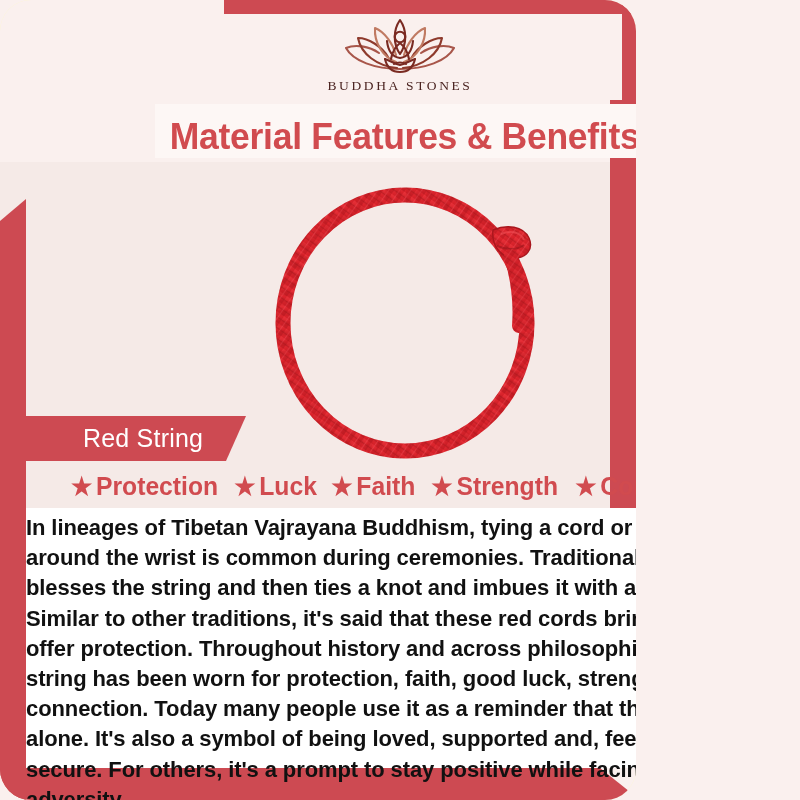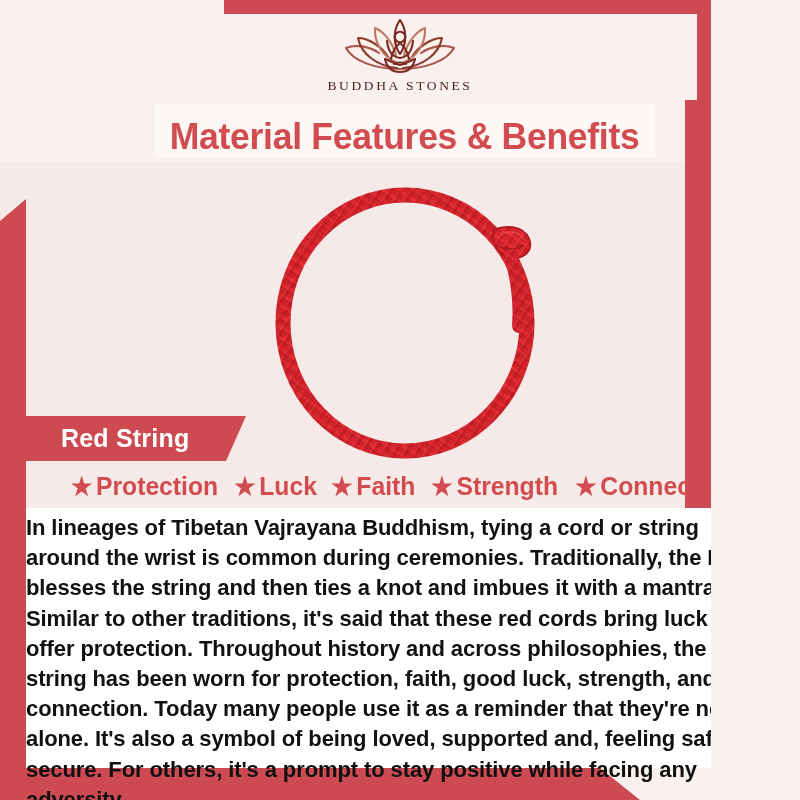--- a/index.html
+++ b/index.html
@@ -2,22 +2,22 @@
 <html><head>
 <meta charset="utf-8">
 <style>
   html,body{margin:0;padding:0;}
   body{
     width:800px;height:800px;overflow:hidden;
     font-family:"Liberation Sans", sans-serif;
     background:#faf0ee;
   }
   #page{
-    position:relative;width:711px;height:800px;
-    background:#fef9c3;overflow:hidden;
+    position:relative;width:636px;height:800px;
+    background:#fef9c3;overflow:hidden;border-radius:31px;
   }
 
   
   .band-top{
     position:absolute;left:224px;top:0;width:576px;height:14px;
     background:#cd4a52;
   }
   .band-right{
     position:absolute;right:0;top:0;width:14px;height:100px;
     background:#cd4a52;
@@ -75,22 +75,22 @@
   .product svg{display:block;width:330px;height:300px;}
 
   
   .label-banner{
     position:absolute;left:26px;top:416px;width:220px;height:45px;
     background:#cd4a52;
     clip-path:polygon(0 0,220px 0,200px 45px,0 45px);
     display:flex;align-items:center;
   }
   .label-text{
-    margin-left:35px;
-    color:#ffffff;font-weight:bold;font-size:25px;
+    margin-left:57px;
+    color:#ffffff;font-weight:normal;font-size:25px;
     letter-spacing:0.2px;
     font-family:"Liberation Sans", sans-serif;
   }
 
   
   .features{
     position:absolute;left:26px;top:466px;width:756px;height:40px;
     display:flex;align-items:center;justify-content:center;
     gap:0px;
   }

